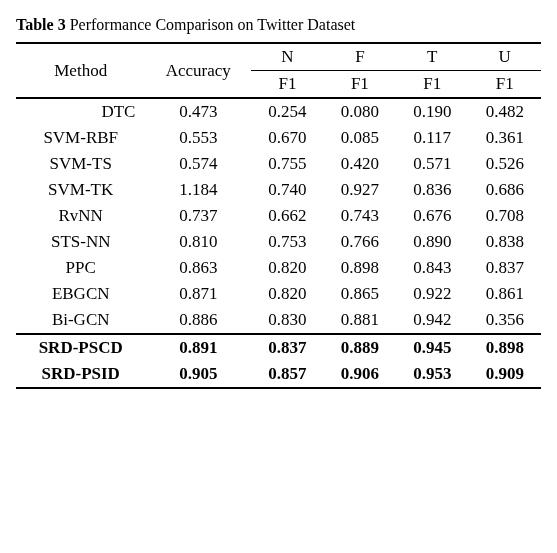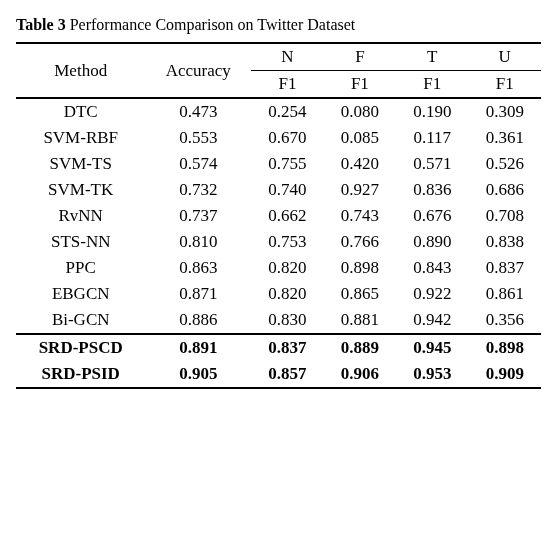--- a/index.html
+++ b/index.html
@@ -80,46 +80,46 @@
 
       <tr class="header-row-2">
         <th>F1</th>
         <th>F1</th>
         <th>F1</th>
         <th>F1</th>
       </tr>
     </thead>
     <tbody id="table-body">
     <tr>
-          <td style="border-top: 2px solid rgb(0, 0, 0);">DTC</td>
+          <td style="border-top: 2px solid rgb(0, 0, 0); text-align: right;">DTC</td>
           <td style="border-top: 2px solid rgb(0, 0, 0);">0.473</td>
           <td style="border-top: 2px solid rgb(0, 0, 0);">0.254</td>
           <td style="border-top: 2px solid rgb(0, 0, 0); font-family: Liberation Serif, serif;">0.080</td>
           <td style="border-top: 2px solid rgb(0, 0, 0);">0.190</td>
-          <td style="border-top: 2px solid rgb(0, 0, 0);">0.309</td>
+          <td style="border-top: 2px solid rgb(0, 0, 0);">0.482</td>
         </tr>
         <tr>
           <td>SVM-RBF</td>
           <td>0.553</td>
           <td>0.670</td>
           <td>0.085</td>
           <td>0.117</td>
           <td>0.361</td>
         </tr>
         <tr>
           <td>SVM-TS</td>
           <td>0.574</td>
           <td>0.755</td>
           <td>0.420</td>
           <td>0.571</td>
           <td>0.526</td>
         </tr>
         <tr>
           <td>SVM-TK</td>
-          <td>0.732</td>
+          <td>1.184</td>
           <td>0.740</td>
           <td>0.927</td>
           <td>0.836</td>
           <td>0.686</td>
         </tr>
         <tr>
           <td>RvNN</td>
           <td>0.737</td>
           <td>0.662</td>
           <td>0.743</td>

